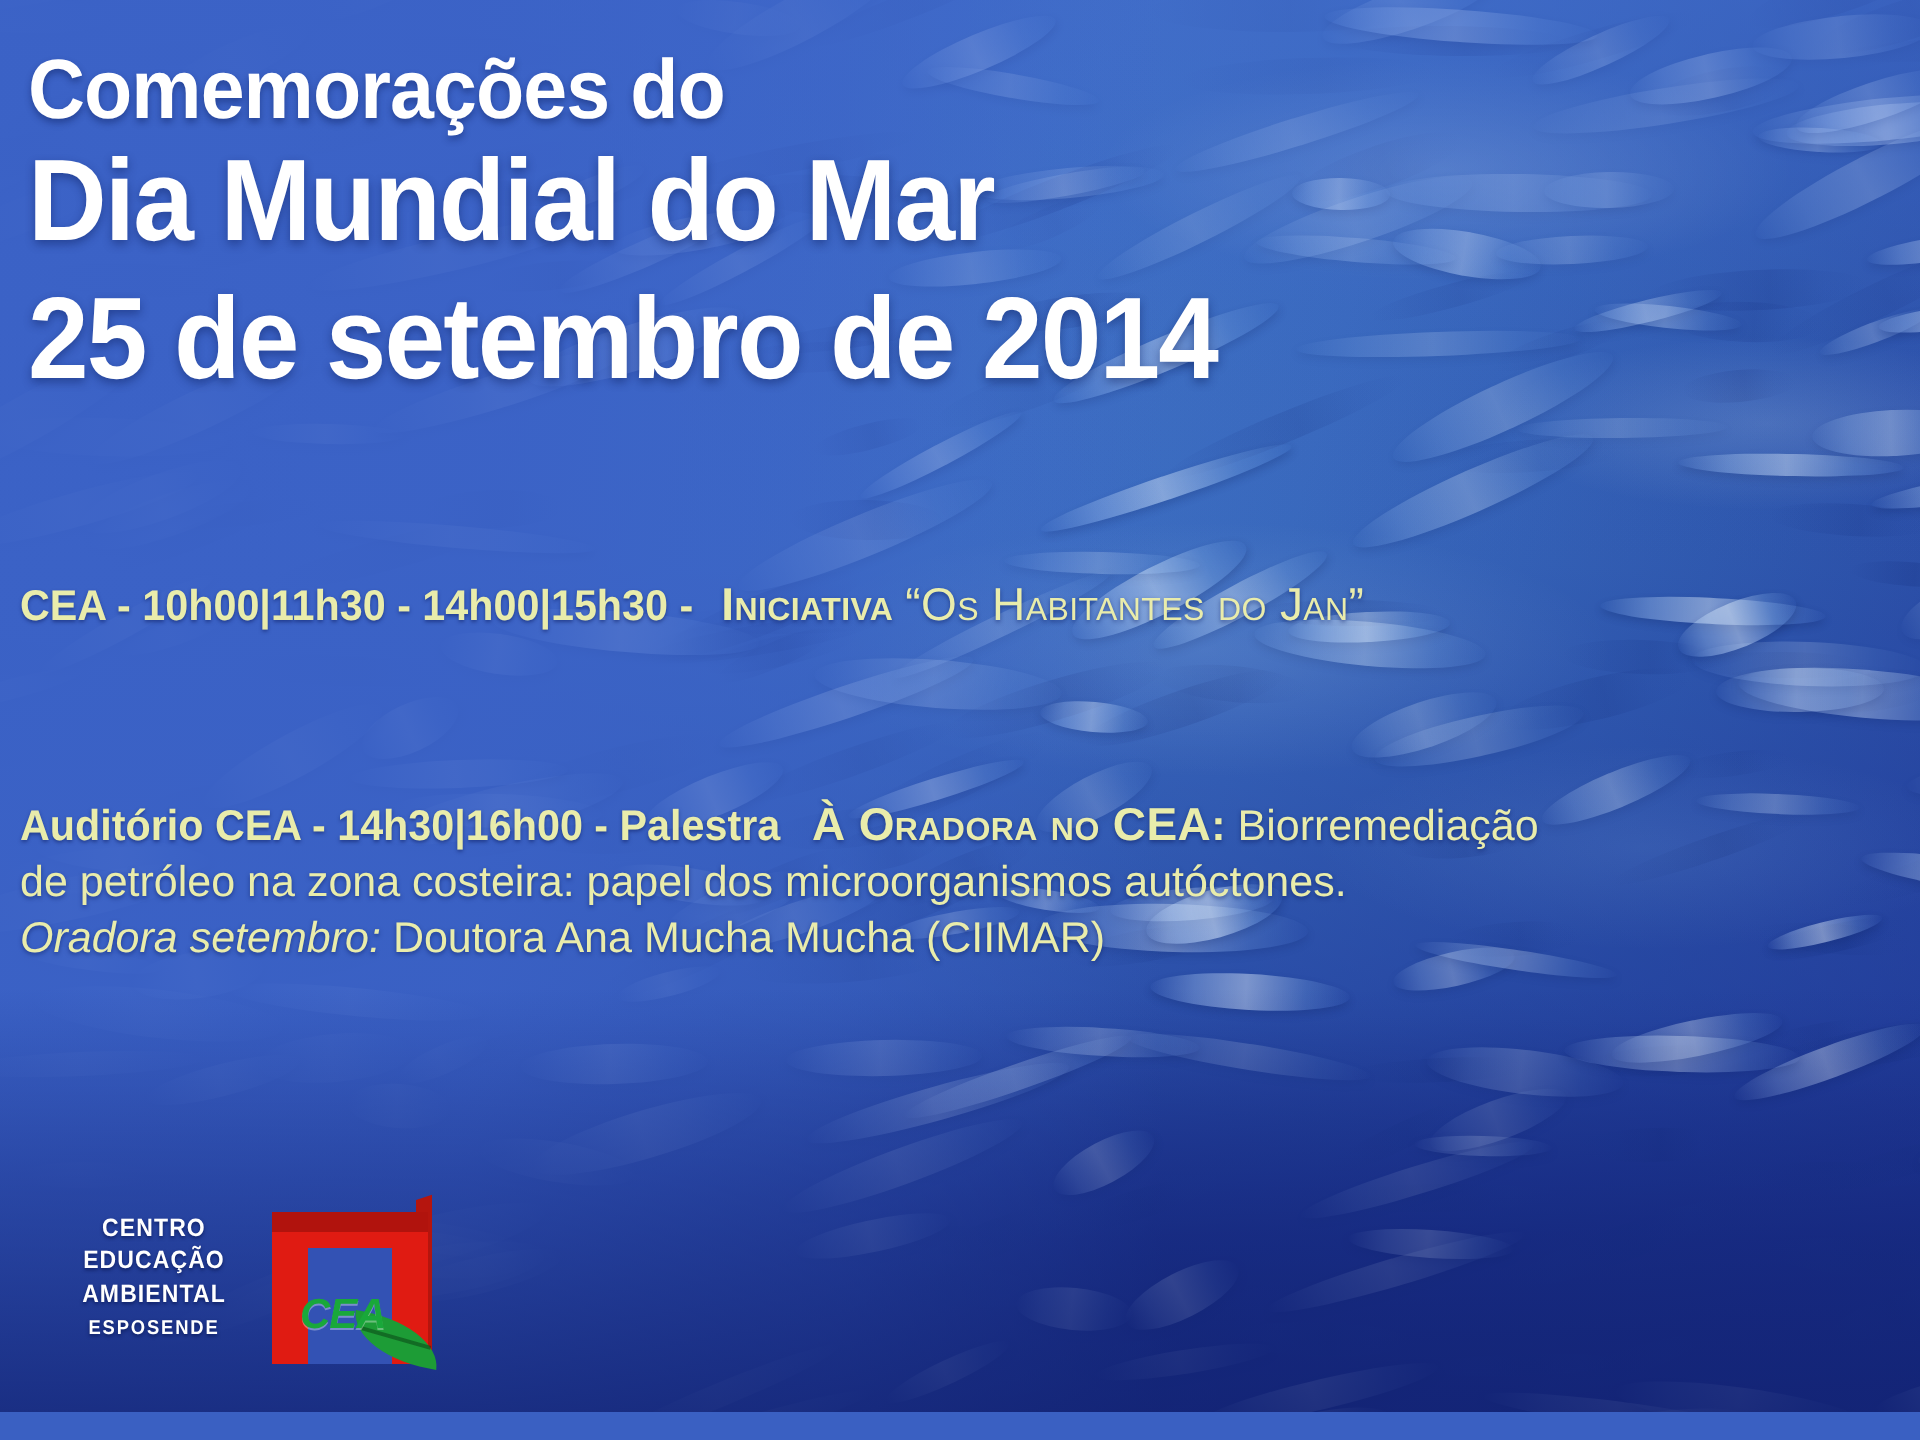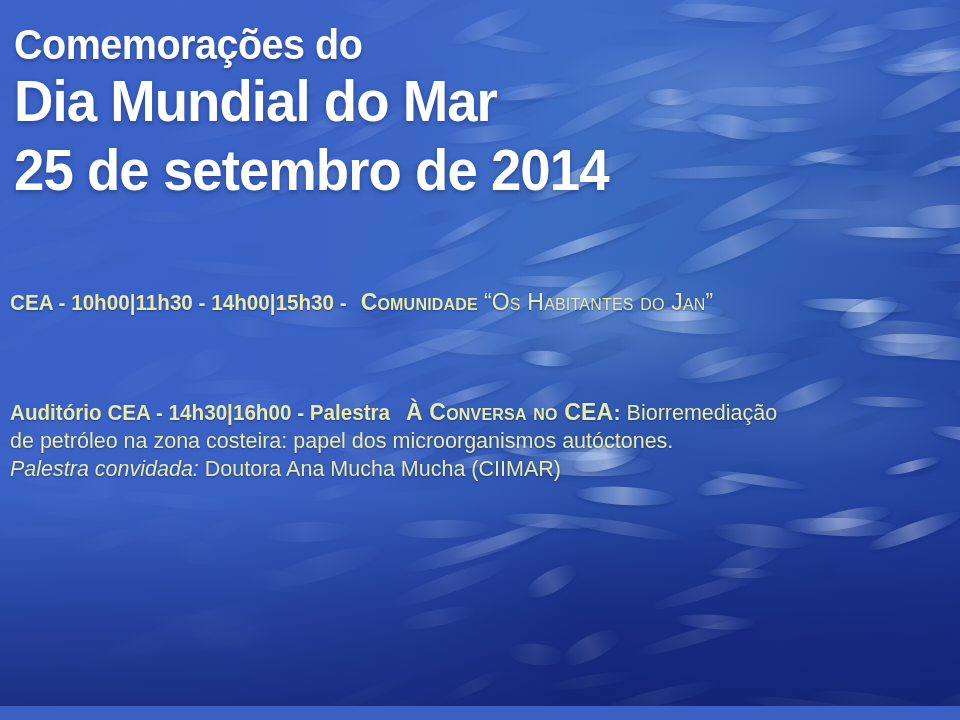--- a/index.html
+++ b/index.html
@@ -505,30 +505,47 @@
   <div class="content">
 
     <div class="headings">
       <div class="h-small">Comemorações do</div>
       <div class="h-big">Dia Mundial do Mar</div>
       <div class="h-big">25 de setembro de 2014</div>
     </div>
 
     <div class="body-block block-a">
       <div class="line">
-        <span class="bold cond">CEA - 10h00|11h30 - 14h00|15h30 - </span><span class="smallcaps bold">Comunidade</span>&nbsp;<span class="smallcaps light">“Os Habitantes do Jan”</span>
+        <span class="bold cond">CEA - 10h00|11h30 - 14h00|15h30 - </span><span class="smallcaps bold">Iniciativa</span>&nbsp;<span class="smallcaps light">“Os Habitantes do Jan”</span>
       </div>
     </div>
 
     <div class="body-block block-b">
       <div class="line">
-        <span class="bold cond">Auditório CEA - 14h30|16h00 - Palestra </span><span class="smallcaps bold">À Conversa no CEA</span><span class="bold">:</span><span class="light"> Biorremediação</span>
+        <span class="bold cond">Auditório CEA - 14h30|16h00 - Palestra </span><span class="smallcaps bold">À Oradora no CEA</span><span class="bold">:</span><span class="light"> Biorremediação</span>
       </div>
       <div class="line">de petróleo na zona costeira: papel dos microorganismos autóctones.</div>
       <div class="line">
-        <span class="ital">Palestra convidada:</span>&nbsp;<span class="light">Doutora Ana Mucha Mucha (CIIMAR)</span>
+        <span class="ital">Oradora setembro:</span>&nbsp;<span class="light">Doutora Ana Mucha Mucha (CIIMAR)</span>
       </div>
     </div>
 
 
+    <div class="logo">
+      <div class="logo-words">
+        <span class="w">CENTRO</span>
+        <span class="w">EDUCAÇÃO</span>
+        <span class="w">AMBIENTAL</span>
+        <span class="w esposende">ESPOSENDE</span>
+      </div>
+      <div class="logo-mark">
+        <div class="arch-edge"></div>
+        <div class="arch-outer"></div>
+        <div class="arch-shadow"></div>
+        <div class="arch-inner"></div>
+        <div class="leaf"></div>
+        <div class="leaf-vein"></div>
+        <div class="cea-text">CEA</div>
+      </div>
+    </div>
 
   </div>
 </div>
 
 </body></html>

